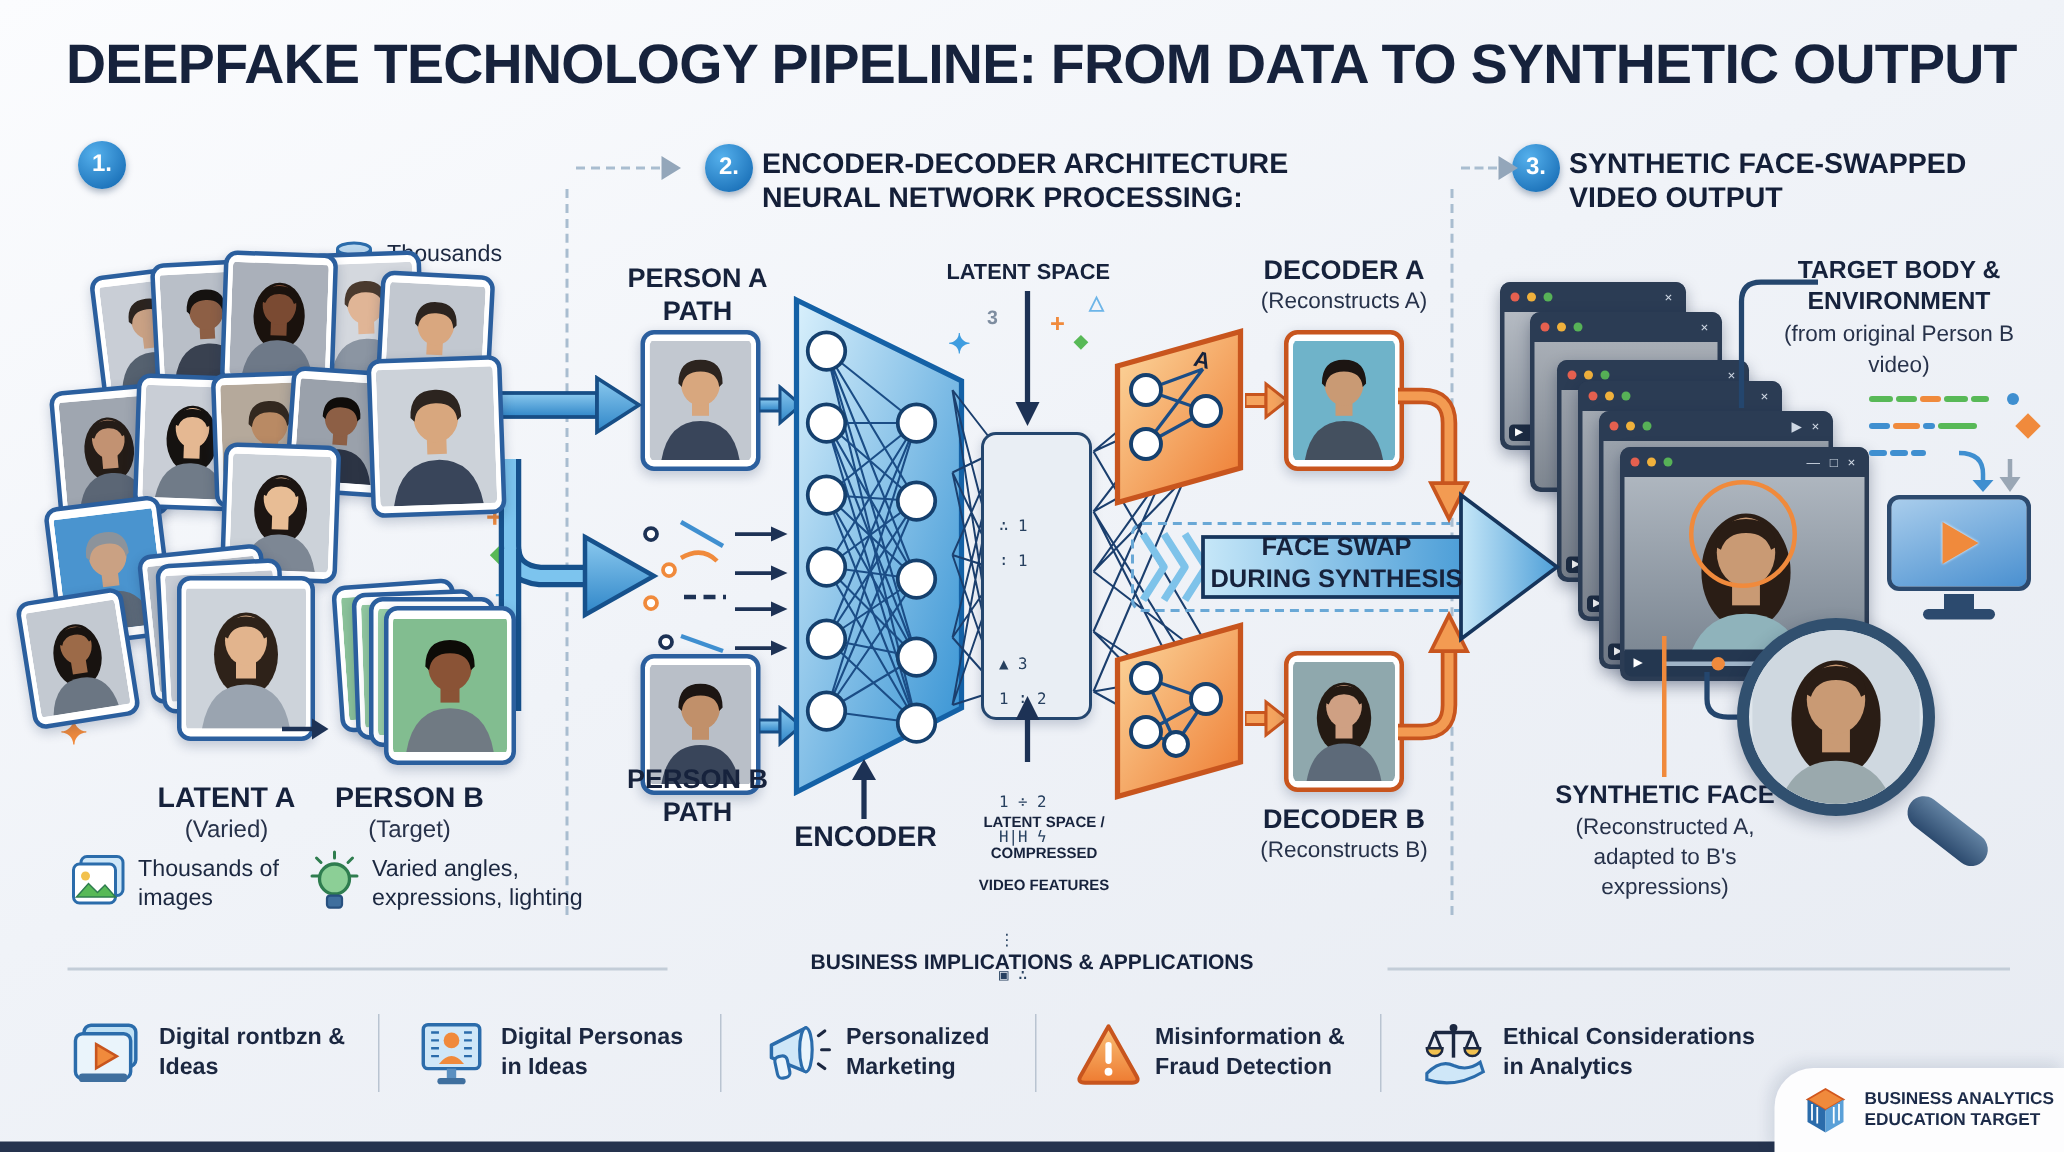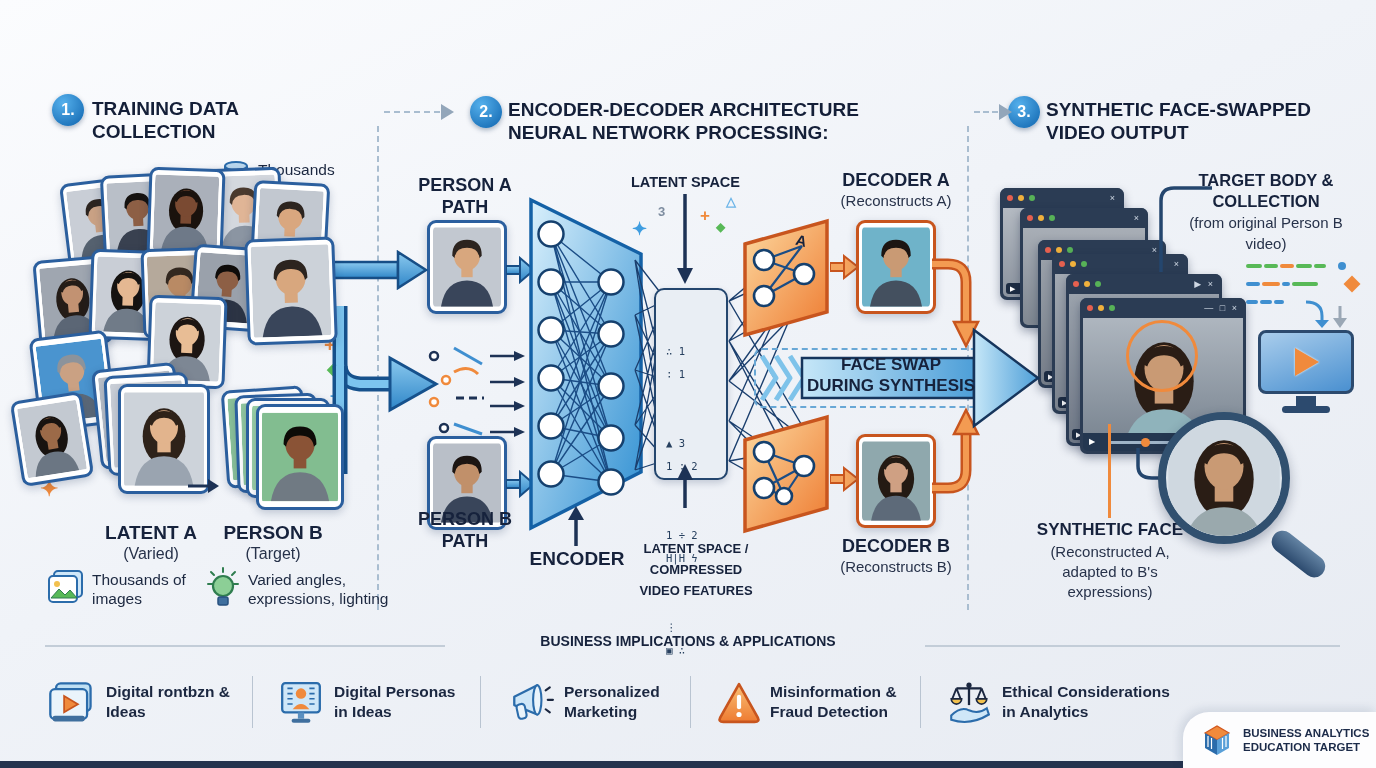--- a/index.html
+++ b/index.html
@@ -78,26 +78,23 @@
     <rect x="25" y="34" width="10" height="11" fill="var(--skin,#c9a184)"></rect>
     <ellipse cx="30" cy="26" rx="10.5" ry="12.5" fill="var(--skin,#c9a184)"></ellipse>
     <path d="M19 24 q1-10 11-10 q10 0 11 10 l-2 1 q-2-6-9-6 q-7 0-9 6 z" fill="var(--hair,#3a2d26)"></path>
     <path d="M8 70 q4-22 22-22 q18 0 22 22 z" fill="var(--shirt,#4e5a68)"></path>
   </symbol>
 </defs>
 </svg>
 
 <div id="stage">
 
+  <div class="abs title" style="left:44px;top:22px">DEEPFAKE TECHNOLOGY PIPELINE: FROM DATA TO SYNTHETIC OUTPUT</div>
 
   <div class="abs badge" style="left:52px;top:94px">1.</div>
-  <div class="abs sechead" style="left:92px;top:97px">
-    <div>TRAINING DATA</div>
-    <div>COLLECTION</div>
-  </div>
   <div class="abs badge" style="left:470px;top:96px">2.</div>
   <div class="abs sechead" style="left:508px;top:98px">
     <div>ENCODER-DECODER ARCHITECTURE</div>
     <div>NEURAL NETWORK PROCESSING:</div>
   </div>
   <div class="abs badge" style="left:1008px;top:96px">3.</div>
   <div class="abs sechead" style="left:1046px;top:98px">
     <div>SYNTHETIC FACE-SWAPPED</div>
     <div>VIDEO OUTPUT</div>
   </div>
@@ -366,21 +363,21 @@
         <div>∴ 1</div><div>∶ 1</div>
         <div>▲ 3</div><div>1 ∶ 2</div>
         <div>1 ÷ 2</div><div>H|H ϟ</div>
         <div>⋮</div><div>▣ ∴</div>
       </div>
     </div>
     <svg class="abs" style="left:675px;top:462px" width="20" height="48" viewBox="0 0 20 48">
       <path d="M10 46 V16" stroke="#1d3255" stroke-width="3.5"></path>
         <polygon points="2,18 10,2 18,18" fill="#1d3255"></polygon>
     </svg>
-    <div class="abs c b" style="left:626px;top:538px;width:140px;font-size:13px;line-height:21px">
+    <div class="abs c b" style="left:626px;top:538px;width:140px;font-size:10px;line-height:21px">
       <div>LATENT SPACE /</div>
         <div>COMPRESSED</div>
         <div>VIDEO FEATURES</div>
     </div>
 
     <div class="abs c" style="left:838px;top:170px;width:116px">
       <div class="b" style="font-size:18px">DECODER A</div>
       <div class="lbl-s" style="font-size:15px">(Reconstructs A)</div>
     </div>
     <svg class="abs" style="left:740px;top:216px;z-index:3" width="92" height="124" viewBox="0 0 92 124">
@@ -527,21 +524,21 @@
         <div style="position:absolute;left:26px;top:8px;width:118px;height:3px;background:#9fb4c8;border-radius:2px"></div>
         <div class="knob" style="left:58px;top:5px"></div>
       </div>
     </div>
 
     <svg class="abs" style="left:1148px;top:176px;z-index:7" width="70" height="100" viewBox="0 0 70 100">
       <path d="M64 12 H26 Q13 12 13 25 V96" fill="none" stroke="#24466e" stroke-width="3.5"></path>
     </svg>
     <div class="abs c" style="left:1180px;top:170px;width:172px;z-index:7">
       <div class="b" style="font-size:16.5px;line-height:21px">TARGET BODY &amp;</div>
-      <div class="b" style="font-size:16.5px;line-height:21px">COLLECTION</div>
+      <div class="b" style="font-size:16.5px;line-height:21px">ENVIRONMENT</div>
       <div class="lbl-s" style="font-size:15px;line-height:21px">(from original Person B video)</div>
     </div>
 
     <svg class="abs" style="left:1246px;top:258px;z-index:7" width="118" height="70" viewBox="0 0 118 70">
       <g stroke-width="4" stroke-linecap="round">
         <path d="M2 8 h12 M20 8 h10" stroke="#58b957"></path>
           <path d="M36 8 h10" stroke="#f08a3c"></path>
           <path d="M52 8 h12 M70 8 h8" stroke="#58b957"></path>
         <circle cx="96" cy="8" r="4" fill="#3f8fd0" stroke="none"></circle>
         <path d="M2 26 h10" stroke="#3f8fd0"></path>

